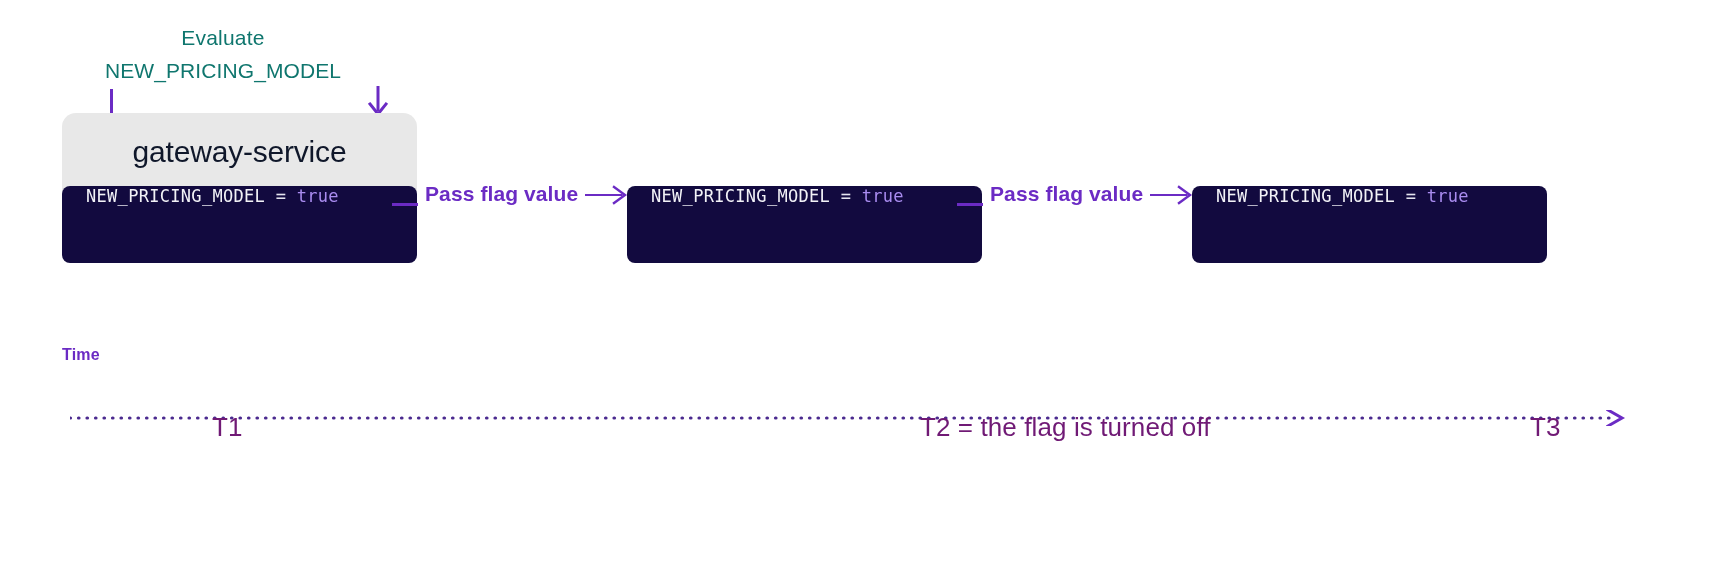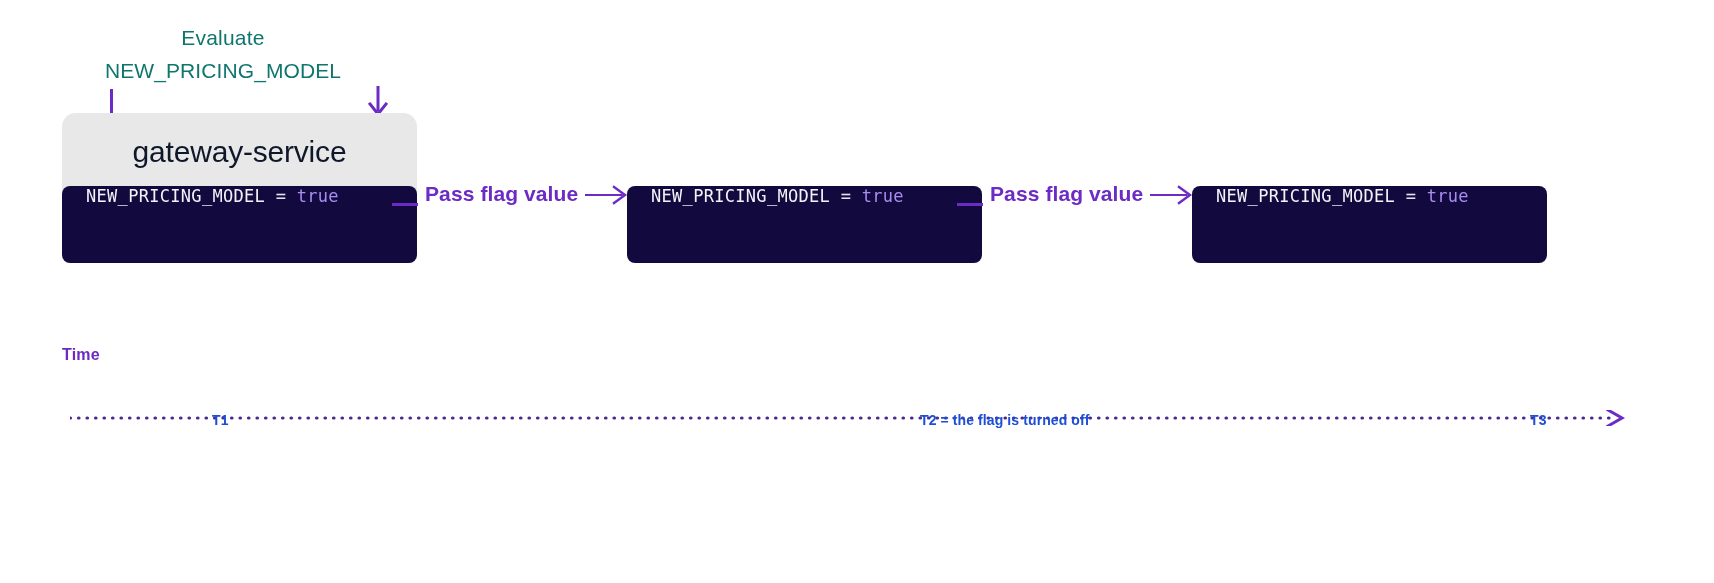--- a/index.html
+++ b/index.html
@@ -150,23 +150,23 @@
   .timeline-line {
     position: absolute;
     left: 70px;
     top: 410px;
     width: 1560px;
     height: 16px;
   }
   .tick {
     position: absolute;
     top: 412px;
-    color: #1d4ed8;
-    font-weight: bold;
-    font-size: 14px;
+    color: #701a75;
+    font-weight: normal;
+    font-size: 26px;
     white-space: nowrap;
     letter-spacing: 0.1px;
   }
   #tick-0 { left: 212px; top: 412px; }
   #tick-1 { left: 920px; top: 412px; text-align: right; }
   #tick-2 { left: 1530px; top: 412px; }
 </style>
 </head>
 <body>
 

